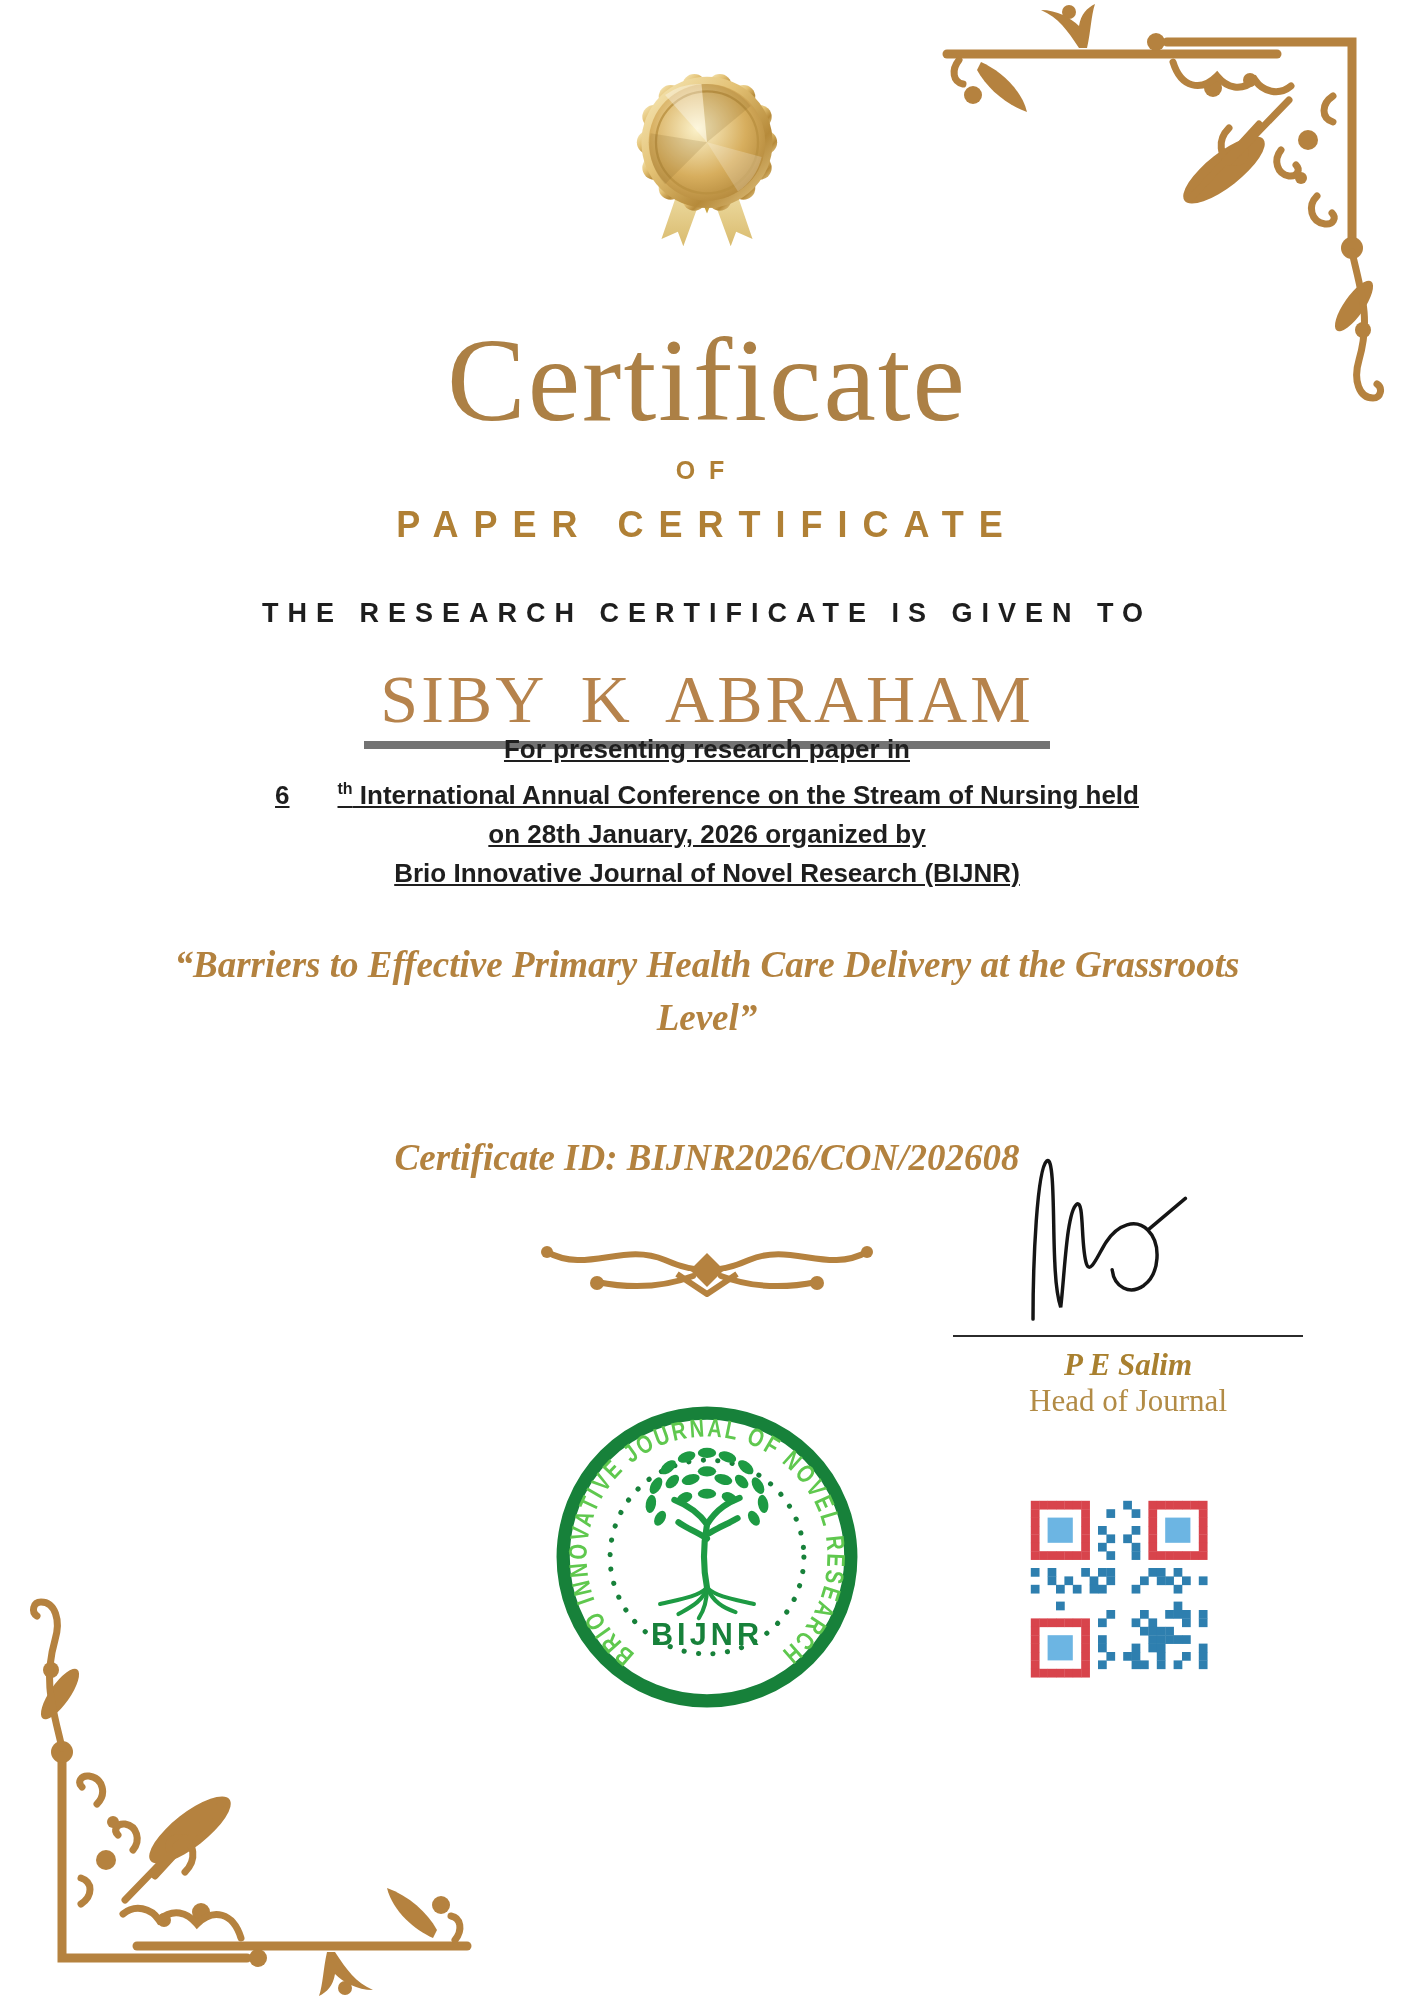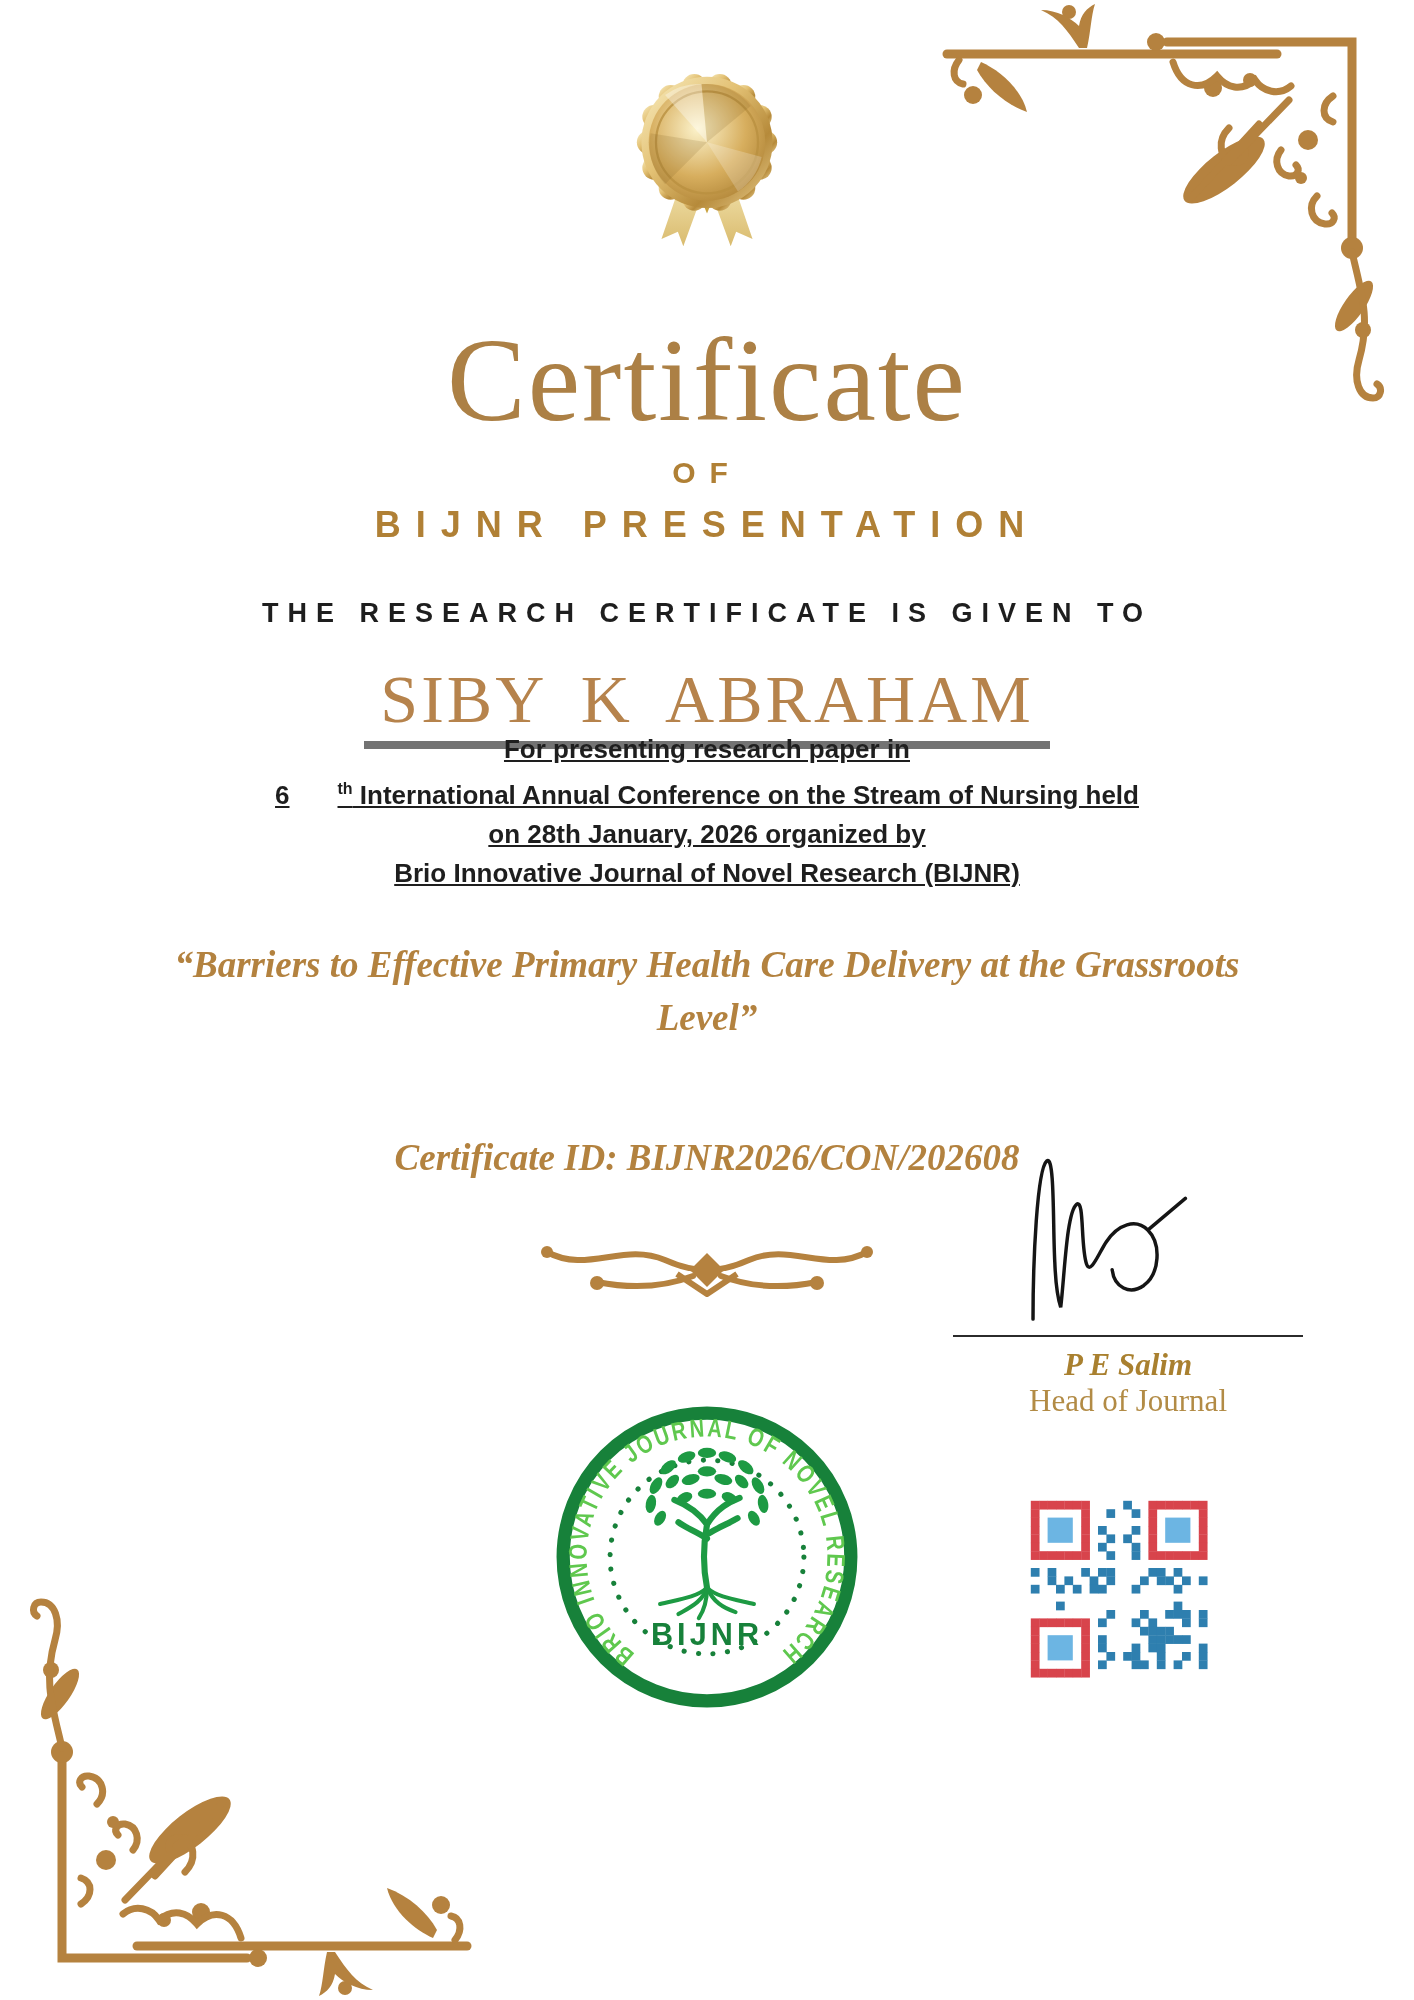--- a/index.html
+++ b/index.html
@@ -3,21 +3,21 @@
 <meta charset="utf-8">
 <style>
   html,body{margin:0;padding:0;background:#fff;}
   .page{position:relative;width:1414px;height:2000px;background:#ffffff;overflow:hidden;
         font-family:"Liberation Sans",sans-serif;}
   .abs{position:absolute;left:0;right:0;margin:4px auto;text-align:center;}
 
   
   .cert-title{top:318px;font-family:"Liberation Serif",serif;font-weight:400;
               font-size:118px;line-height:1;color:#AC8045;letter-spacing:2px;}
-  .sub-of{top:452px;font-size:30px;font-weight:bold;letter-spacing:14px;color:#B08035;}
+  .sub-of{top:452px;font-size:25px;font-weight:bold;letter-spacing:14px;color:#B08035;}
   .sub-kind{top:500px;font-size:36px;font-weight:bold;letter-spacing:15px;color:#B08035;}
   .intro{top:594px;font-size:27px;font-weight:bold;letter-spacing:9px;color:#1E1E1E;}
 
   .recipient-wrap{top:660px;}
   .recipient{display:inline-block;font-family:"Liberation Serif",serif;font-size:68px;
              color:#B6834C;letter-spacing:3px;word-spacing:16px;
              padding:0 16px 6px 16px;border-bottom:8px solid #737373;line-height:1.05;}
 
   .body-text{top:726px;font-size:26px;font-weight:bold;color:#1E1E1E;line-height:39px;text-decoration:underline;}
   .body-text sup{font-size:16px;padding-left:48px;}
@@ -165,21 +165,21 @@
       </g>
       <g fill="#7A5A1E" opacity="0.16">
         <path d="M90 86 L84 22 A64 64 0 0 1 138 46 Z"></path>
         <path d="M90 86 L44 132 A64 64 0 0 1 28 76 Z"></path>
       </g>
     </svg>
   </div>
 
   <h1 class="abs cert-title">Certificate</h1>
   <div class="abs sub-of">OF</div>
-  <div class="abs sub-kind">BIJNR PRESENTATION</div>
+  <div class="abs sub-kind">PAPER CERTIFICATE</div>
   <div class="abs intro">THE RESEARCH CERTIFICATE IS GIVEN TO</div>
 
   <div class="abs recipient-wrap">
     <span class="recipient">SIBY K ABRAHAM</span>
   </div>
 
   <div class="abs body-text">
     <div>For presenting research paper in</div>
     <div><span>6</span><sup>th</sup><span> International Annual Conference on the Stream of Nursing held</span></div>
     <div>on 28th January, 2026 organized by</div>

